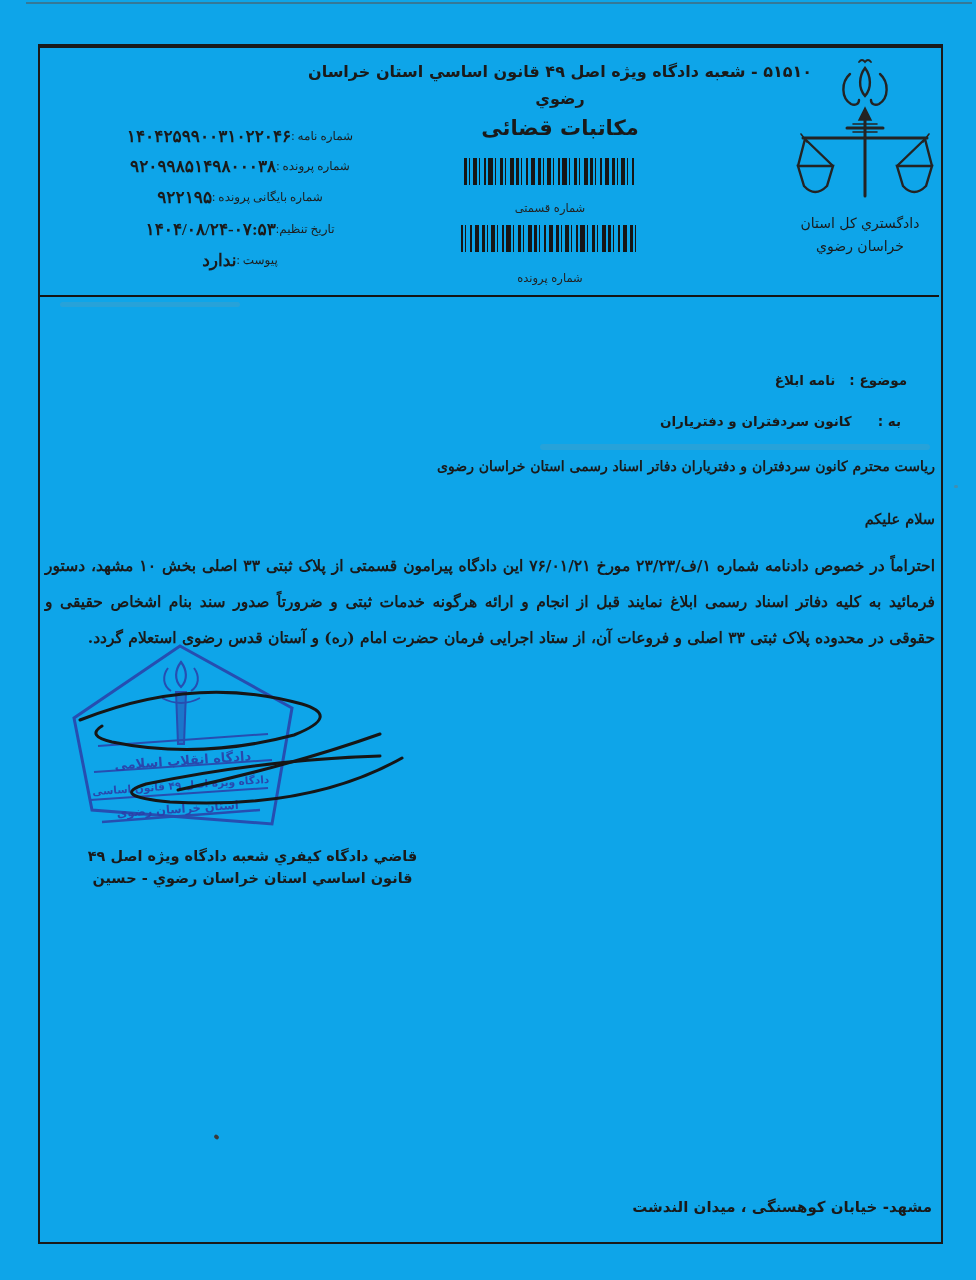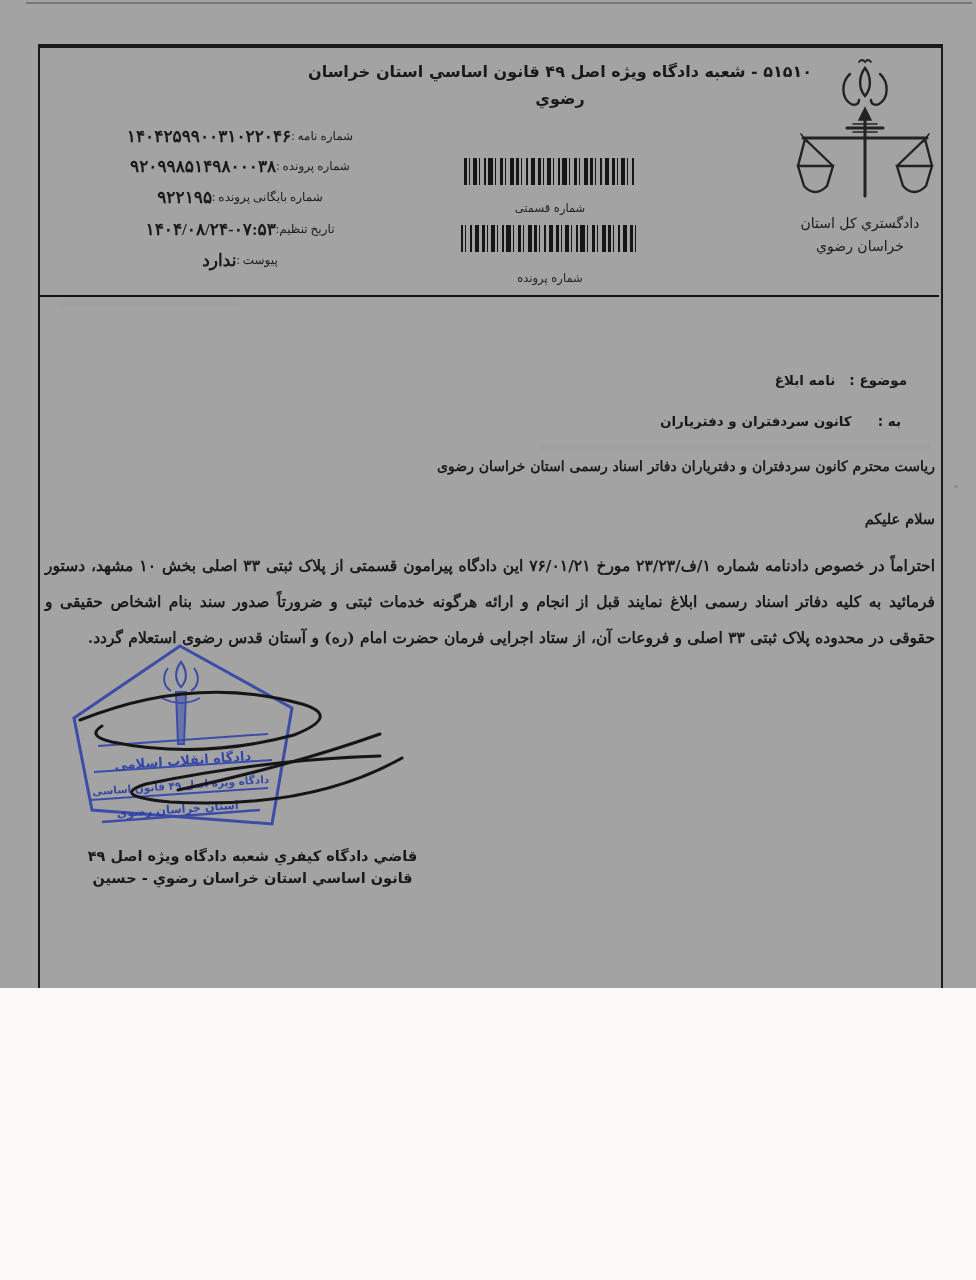--- a/index.html
+++ b/index.html
@@ -1,18 +1,18 @@
 <!DOCTYPE html>
 <html><head>
 <meta charset="utf-8">
 <style>
   html,body{margin:0;padding:0;background:#fbfaf8;}
   .page{
-    position:relative;width:976px;height:988px;margin:0 auto;
-    background:#a3a3a3;overflow:hidden;
+    position:relative;width:976px;height:1280px;margin:0 auto;
+    background:#0ea5e9;overflow:hidden;
     font-family:"DejaVu Sans", sans-serif;color:#1a1a1a;
   }
   .scan-edge{position:absolute;left:26px;top:2px;width:946px;height:2px;background:#555;opacity:.55;}
   .doc-border{
     position:absolute;left:38px;top:44px;width:901px;height:1194px;
     border:2px solid #1a1a1a;border-top-width:4px;background:transparent;
   }
   
   .header-title{position:absolute;left:240px;top:58px;width:640px;text-align:center;
     font-size:16px;font-weight:600;direction:rtl;line-height:27px;}
@@ -56,20 +56,21 @@
 <body>
 
 <div class="page">
   <div class="scan-edge"></div>
   <div class="doc-border"></div>
 
   <div class="header-title">
     <div>۵۱۵۱۰ - شعبه دادگاه ویژه اصل ۴۹ قانون اساسي استان خراسان</div>
     <div>رضوي</div>
   </div>
+  <div class="doc-type">مکاتبات قضائی</div>
 
   <div class="barcode" style="left:464px;top:158px;width:172px;"></div>
   <div class="bc-caption" style="left:450px;top:201px;">شماره قسمتی</div>
   <div class="barcode" style="left:461px;top:225px;width:177px;background-position:21px 0;"></div>
   <div class="bc-caption" style="left:450px;top:271px;">شماره پرونده</div>
 
   <div class="meta">
     <div class="meta-row">
       <span class="mv" dir="ltr">۱۴۰۴۲۵۹۹۰۰۳۱۰۲۲۰۴۶</span>
       <span class="ml">شماره نامه :</span>

